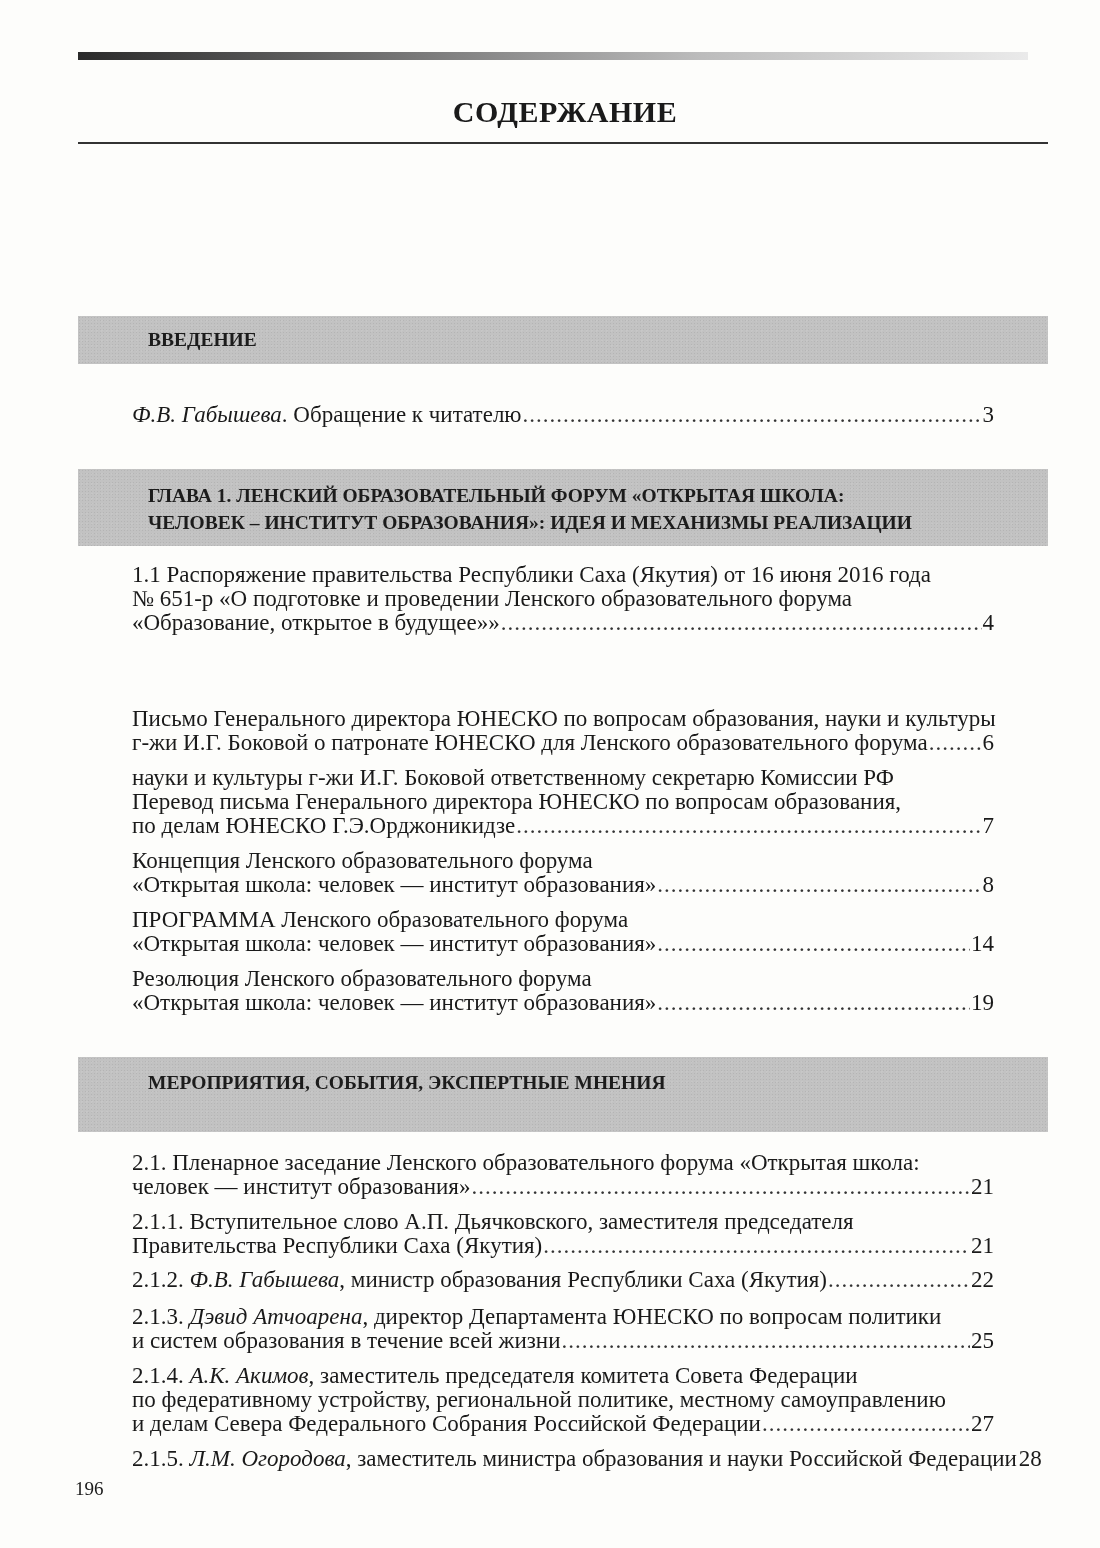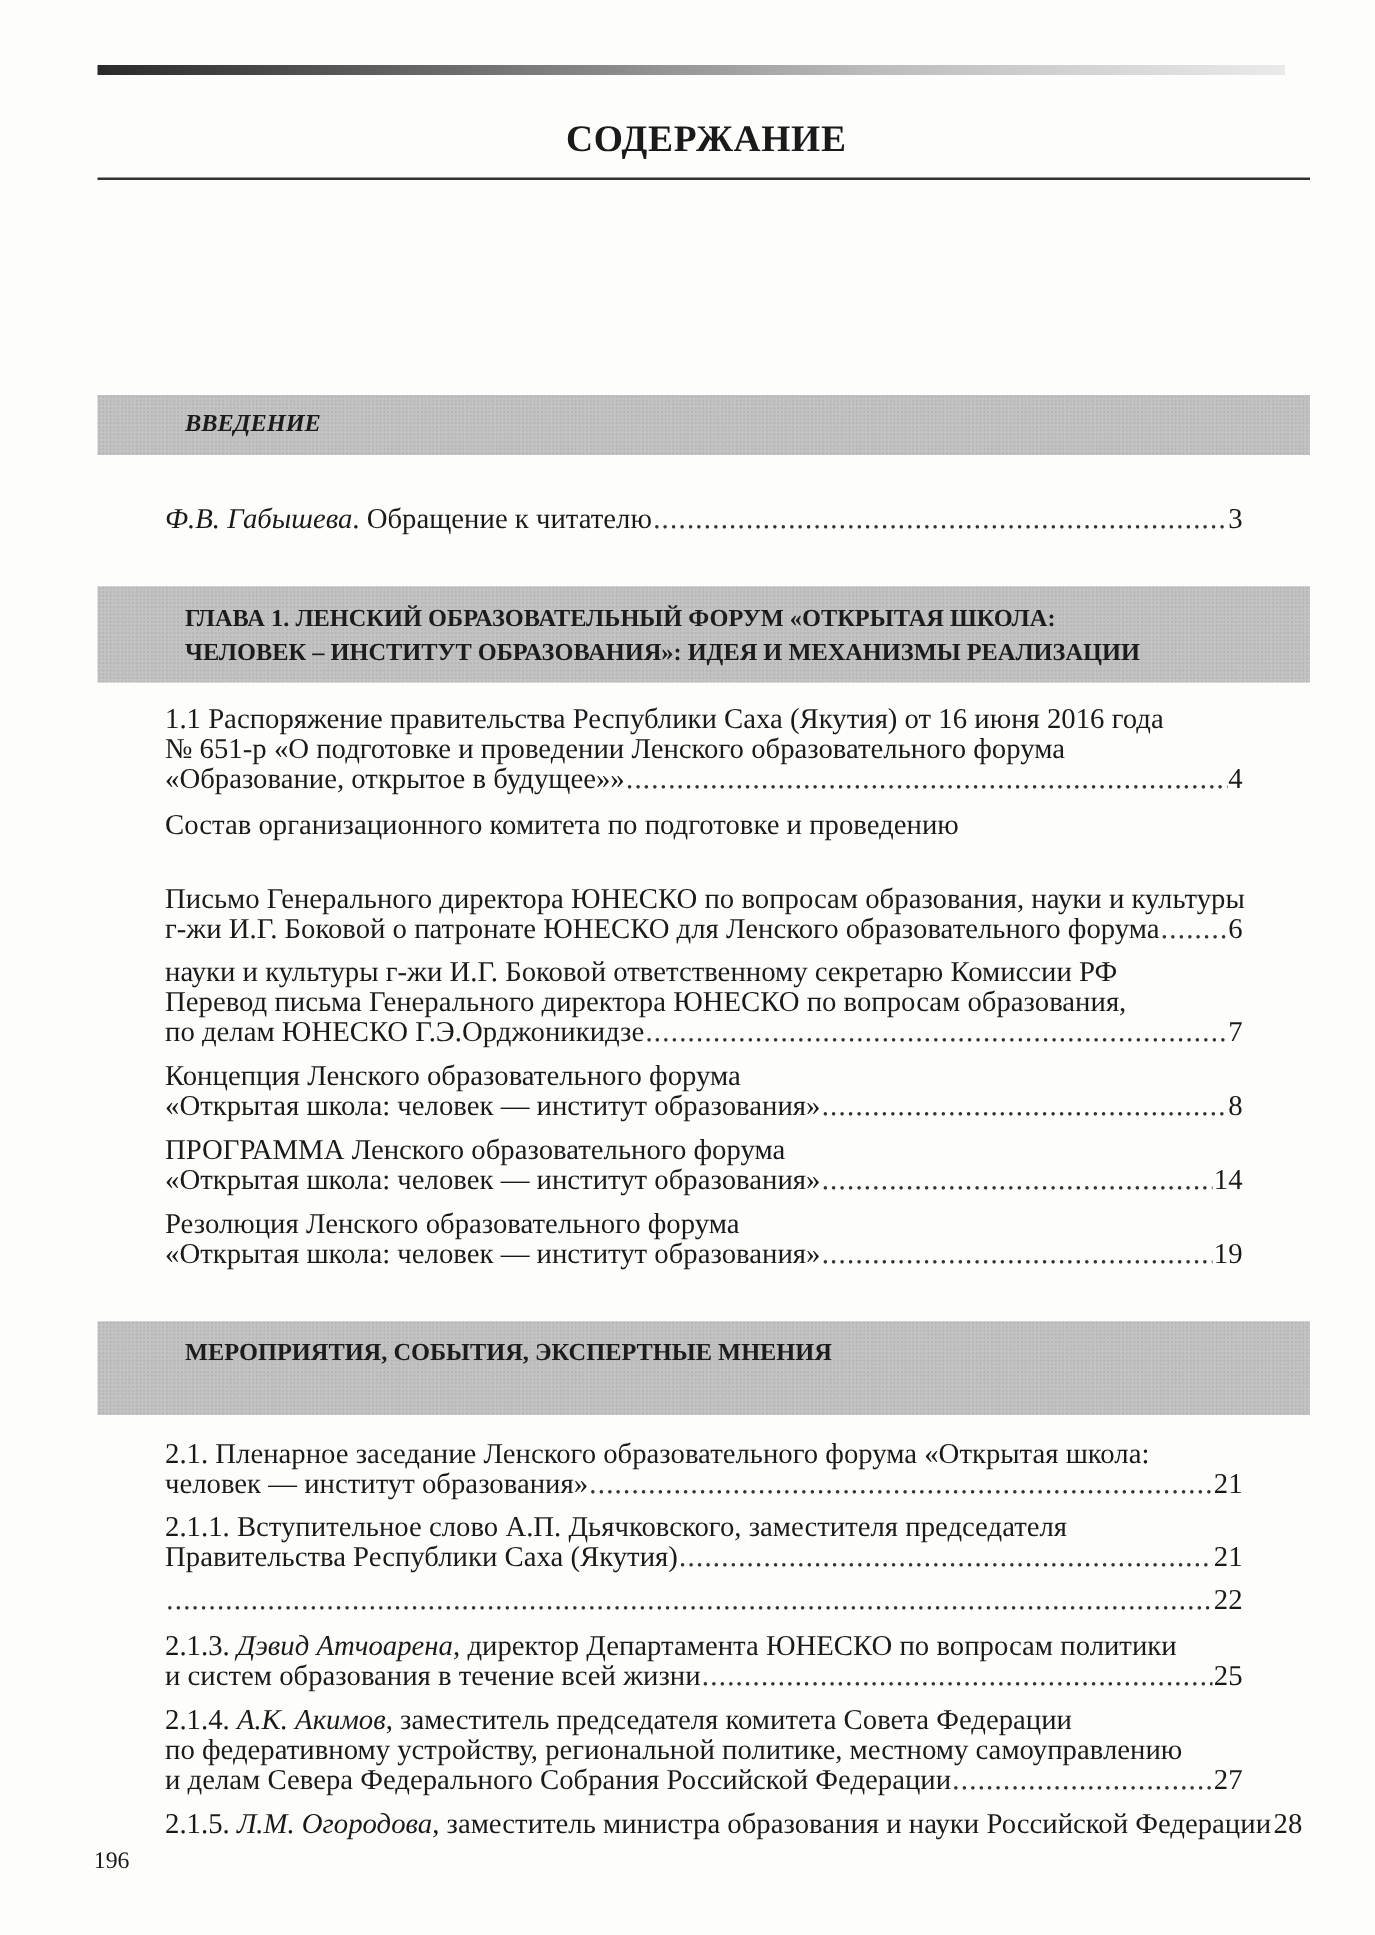--- a/index.html
+++ b/index.html
@@ -47,21 +47,21 @@
   }
 </style>
 </head>
 <body>
 
 <div class="top-band"></div>
 <div class="title">СОДЕРЖАНИЕ</div>
 <div class="title-rule"></div>
 
 <div class="section-band" style="top:316px;height:48px;"></div>
-<div class="section-title" style="top:326px;font-style:italic;">
+<div class="section-title" style="top:326px;">
   <span>ВВЕДЕНИЕ</span>
 </div>
 <div class="entry" style="top:403px;">
   <div class="last">
       <span><span class="it">Ф.В. Габышева</span><span>. Обращение к читателю</span></span>
       <span class="leader"></span>
       <span class="page">3</span>
     </div>
 </div>
 
@@ -75,21 +75,20 @@
   <span class="line">1.1 Распоряжение правительства Республики Саха (Якутия) от 16 июня 2016 года</span>
   <span class="line">№ 651-р «О подготовке и проведении Ленского образовательного форума</span>
   <div class="last">
       <span>«Образование, открытое в будущее»»</span>
       <span class="leader"></span>
       <span class="page">4</span>
     </div>
 </div>
 
 <div class="entry" style="top:648px;">
-  <span class="line">Состав организационного комитета по подготовке и проведению</span>
 </div>
 
 <div class="entry" style="top:707px;">
   <span class="line">Письмо Генерального директора ЮНЕСКО по вопросам образования, науки и культуры</span>
   <div class="last">
       <span>г-жи И.Г. Боковой о патронате ЮНЕСКО для Ленского образовательного форума</span>
       <span class="leader"></span>
       <span class="page">6</span>
     </div>
 </div>
@@ -149,20 +148,21 @@
   <span class="line">2.1.1. Вступительное слово А.П. Дьячковского, заместителя председателя</span>
   <div class="last">
       <span>Правительства Республики Саха (Якутия)</span>
       <span class="leader"></span>
       <span class="page">21</span>
     </div>
 </div>
 
 <div class="entry" style="top:1268px;">
   <div class="last">
+      <span><span>2.1.2. </span><span class="it">Ф.В. Габышева</span><span>, министр образования Республики Саха (Якутия)</span></span>
       <span class="leader"></span>
       <span class="page">22</span>
     </div>
 </div>
 
 <div class="entry" style="top:1305px;">
   <span class="line"><span>2.1.3. </span><span class="it">Дэвид Атчоарена</span><span>, директор Департамента ЮНЕСКО по вопросам политики</span></span>
   <div class="last">
       <span>и систем образования в течение всей жизни</span>
       <span class="leader"></span>

